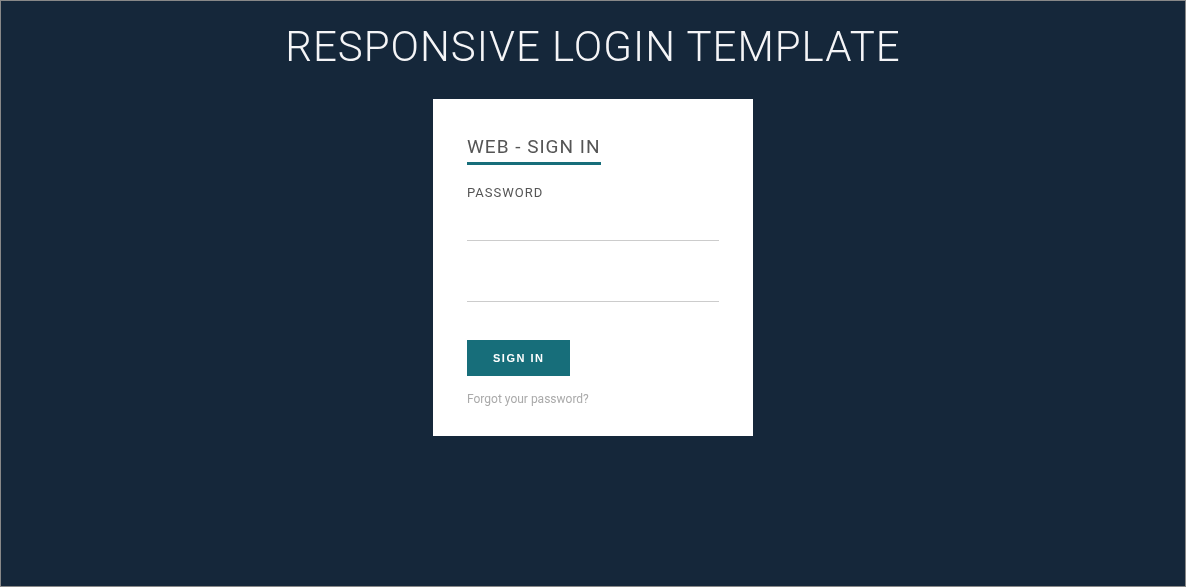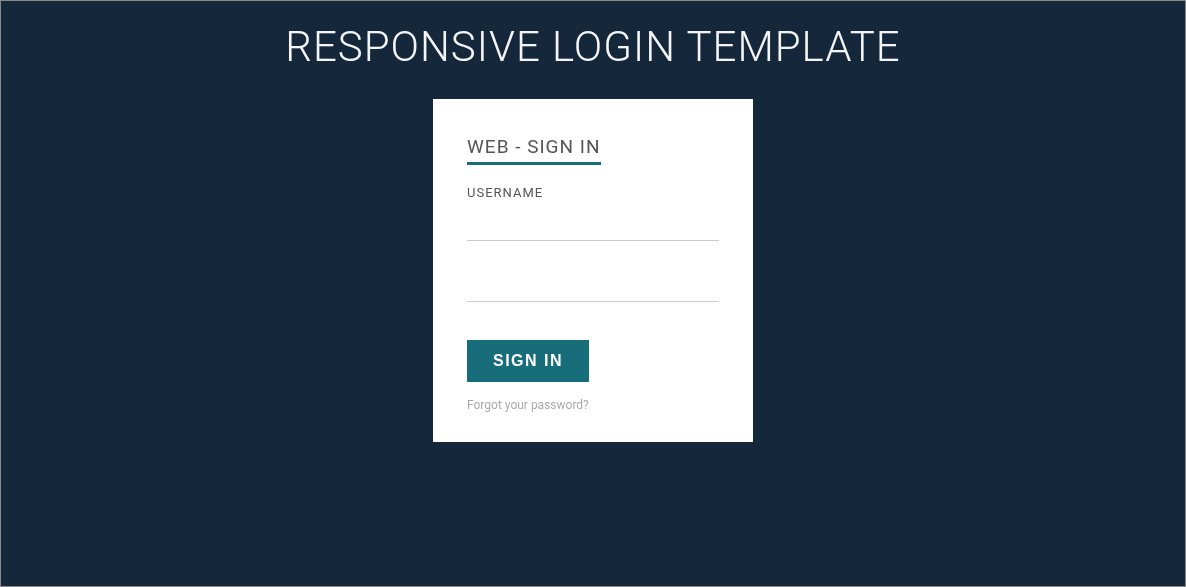--- a/index.html
+++ b/index.html
@@ -67,21 +67,21 @@
       color: #333;
     }
     .actions {
       margin-top: 38px;
     }
     .btn-signin {
       background: #176e7a;
       color: #ffffff;
       border: none;
       padding: 12px 26px;
-      font-size: 16px;
+      font-size: 11px;
       font-weight: 700;
       letter-spacing: 1.5px;
       cursor: pointer;
     }
     .forgot {
       display: block;
       margin-top: 16px;
       color: #aaa;
       font-size: 12px;
       text-decoration: none;
@@ -91,21 +91,21 @@
 </head>
 <body>
 
 <div class="container">
   <h1 class="page-title">RESPONSIVE LOGIN TEMPLATE</h1>
 
   <div class="card">
     <div class="card-title">WEB - SIGN IN</div>
 
     <div class="field">
-      <label class="field-label">USERNAME</label>
+      <label class="field-label">PASSWORD</label>
       <input type="text" class="field-input" value="" style="">
     </div>
 
     <div class="field">
       <input type="password" class="field-input" value="" style="">
     </div>
 
     <div class="actions">
       <button class="btn-signin">SIGN IN</button>
       <a class="forgot">Forgot your password?</a>

